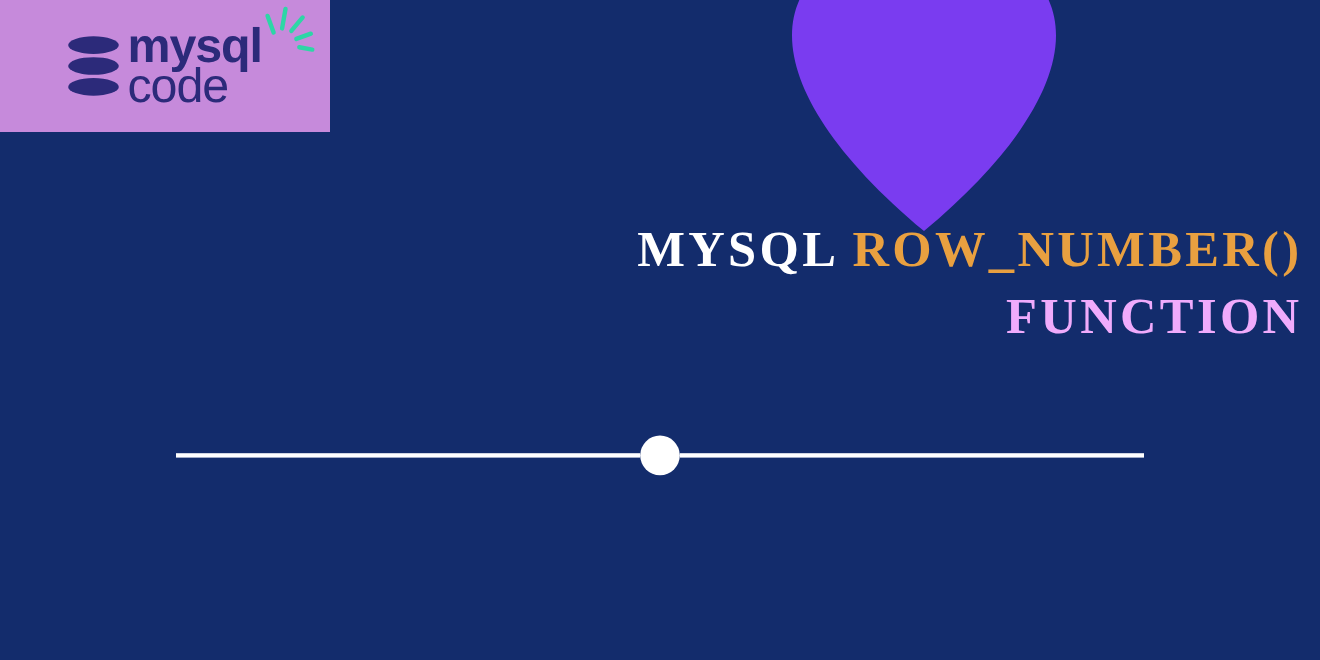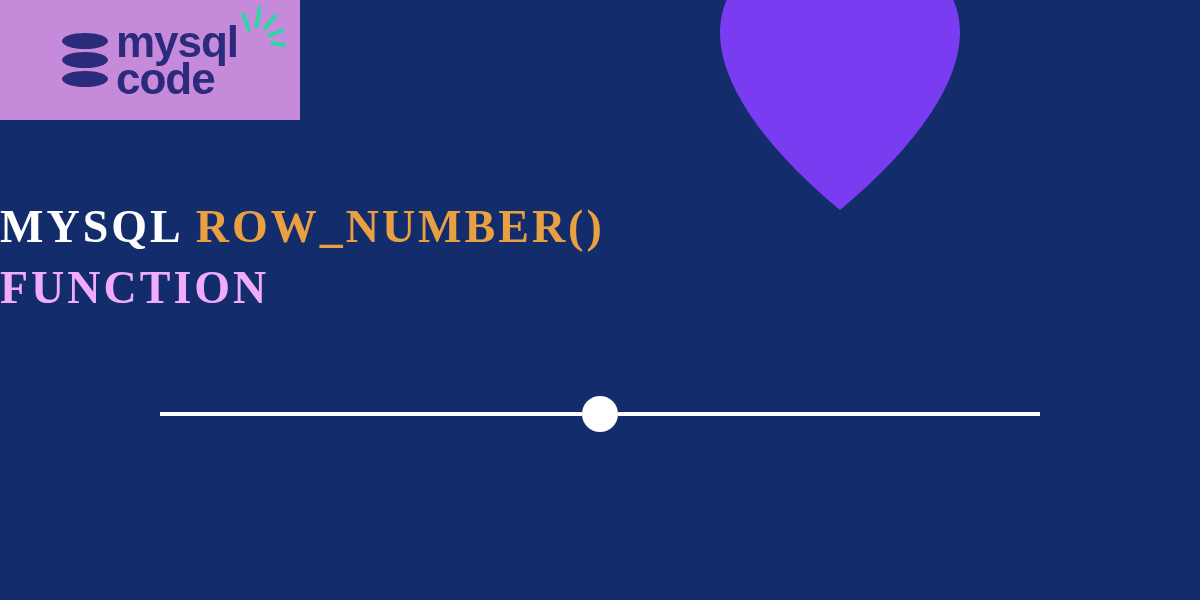--- a/index.html
+++ b/index.html
@@ -3,33 +3,33 @@
 <meta charset="utf-8">
 <style>
 * { margin: 0; padding: 0; box-sizing: border-box; }
 body { width: 1200px; height: 600px; overflow: hidden; background: #132c6c; position: relative; font-family: Georgia, 'Times New Roman', serif; }
 
 .logo-box { position: absolute; top: 0; left: 0; width: 300px; height: 120px; background: #c68adb; display: flex; align-items: center; justify-content: center; gap: 8px; }
 .barrel-icon { display: flex; flex-direction: column; gap: 3px; }
 .barrel-icon .disk { width: 46px; height: 16px; background: #2c2a7a; border-radius: 50%/50%; }
 .logo-text { line-height: 0.85; font-family: Arial, Helvetica, sans-serif; }
 .logo-line1 { font-size: 44px; font-weight: 900; color: #2c2a7a; letter-spacing: -1px; }
-.logo-line2 { font-size: 44px; font-weight: 700; color: #2c2a7a; letter-spacing: -1px; position: relative; }
+.logo-line2 { font-size: 44px; font-weight: 400; color: #2c2a7a; letter-spacing: -1px; position: relative; }
 .logo-burst { position: absolute; right: 18px; top: 6px; width: 48px; height: 48px; }
 .burst-line { position: absolute; background: #2dd6a6; border-radius: 2px; }
 .bl1 { width: 4px; height: 22px; left: 22px; top: 0; transform: rotate(10deg); }
 .bl2 { width: 4px; height: 20px; left: 34px; top: 6px; transform: rotate(40deg); }
 .bl3 { width: 4px; height: 18px; left: 40px; top: 18px; transform: rotate(70deg); }
 .bl4 { width: 4px; height: 20px; left: 10px; top: 6px; transform: rotate(-20deg); }
 .bl5 { width: 4px; height: 16px; left: 42px; top: 30px; transform: rotate(100deg); }
 
 .heart-shape { position: absolute; top: -60px; left: 680px; width: 320px; height: 280px; }
 .heart-shape svg { width: 100%; height: 100%; }
 
-.title-block { position: absolute; top: 200px; left: 0; width: 1184px; text-align: left; }
+.title-block { position: absolute; top: 200px; left: 0; width: 1184px; text-align: right; }
 .title-line1 { font-size: 46px; font-weight: 700; letter-spacing: 3px; color: #ffffff; }
 .title-line1 .accent { color: #e9a040; }
 .title-line2 { font-size: 46px; font-weight: 700; letter-spacing: 3px; color: #f0abfc; margin-top: 8px; }
 
 .divider { position: absolute; top: 396px; left: 160px; width: 880px; display: flex; align-items: center; }
 .divider .bar { flex: 1; height: 4px; background: #ffffff; }
 .divider .dot { width: 36px; height: 36px; border-radius: 50%; background: #ffffff; }
 </style>
 </head>
 <body>

